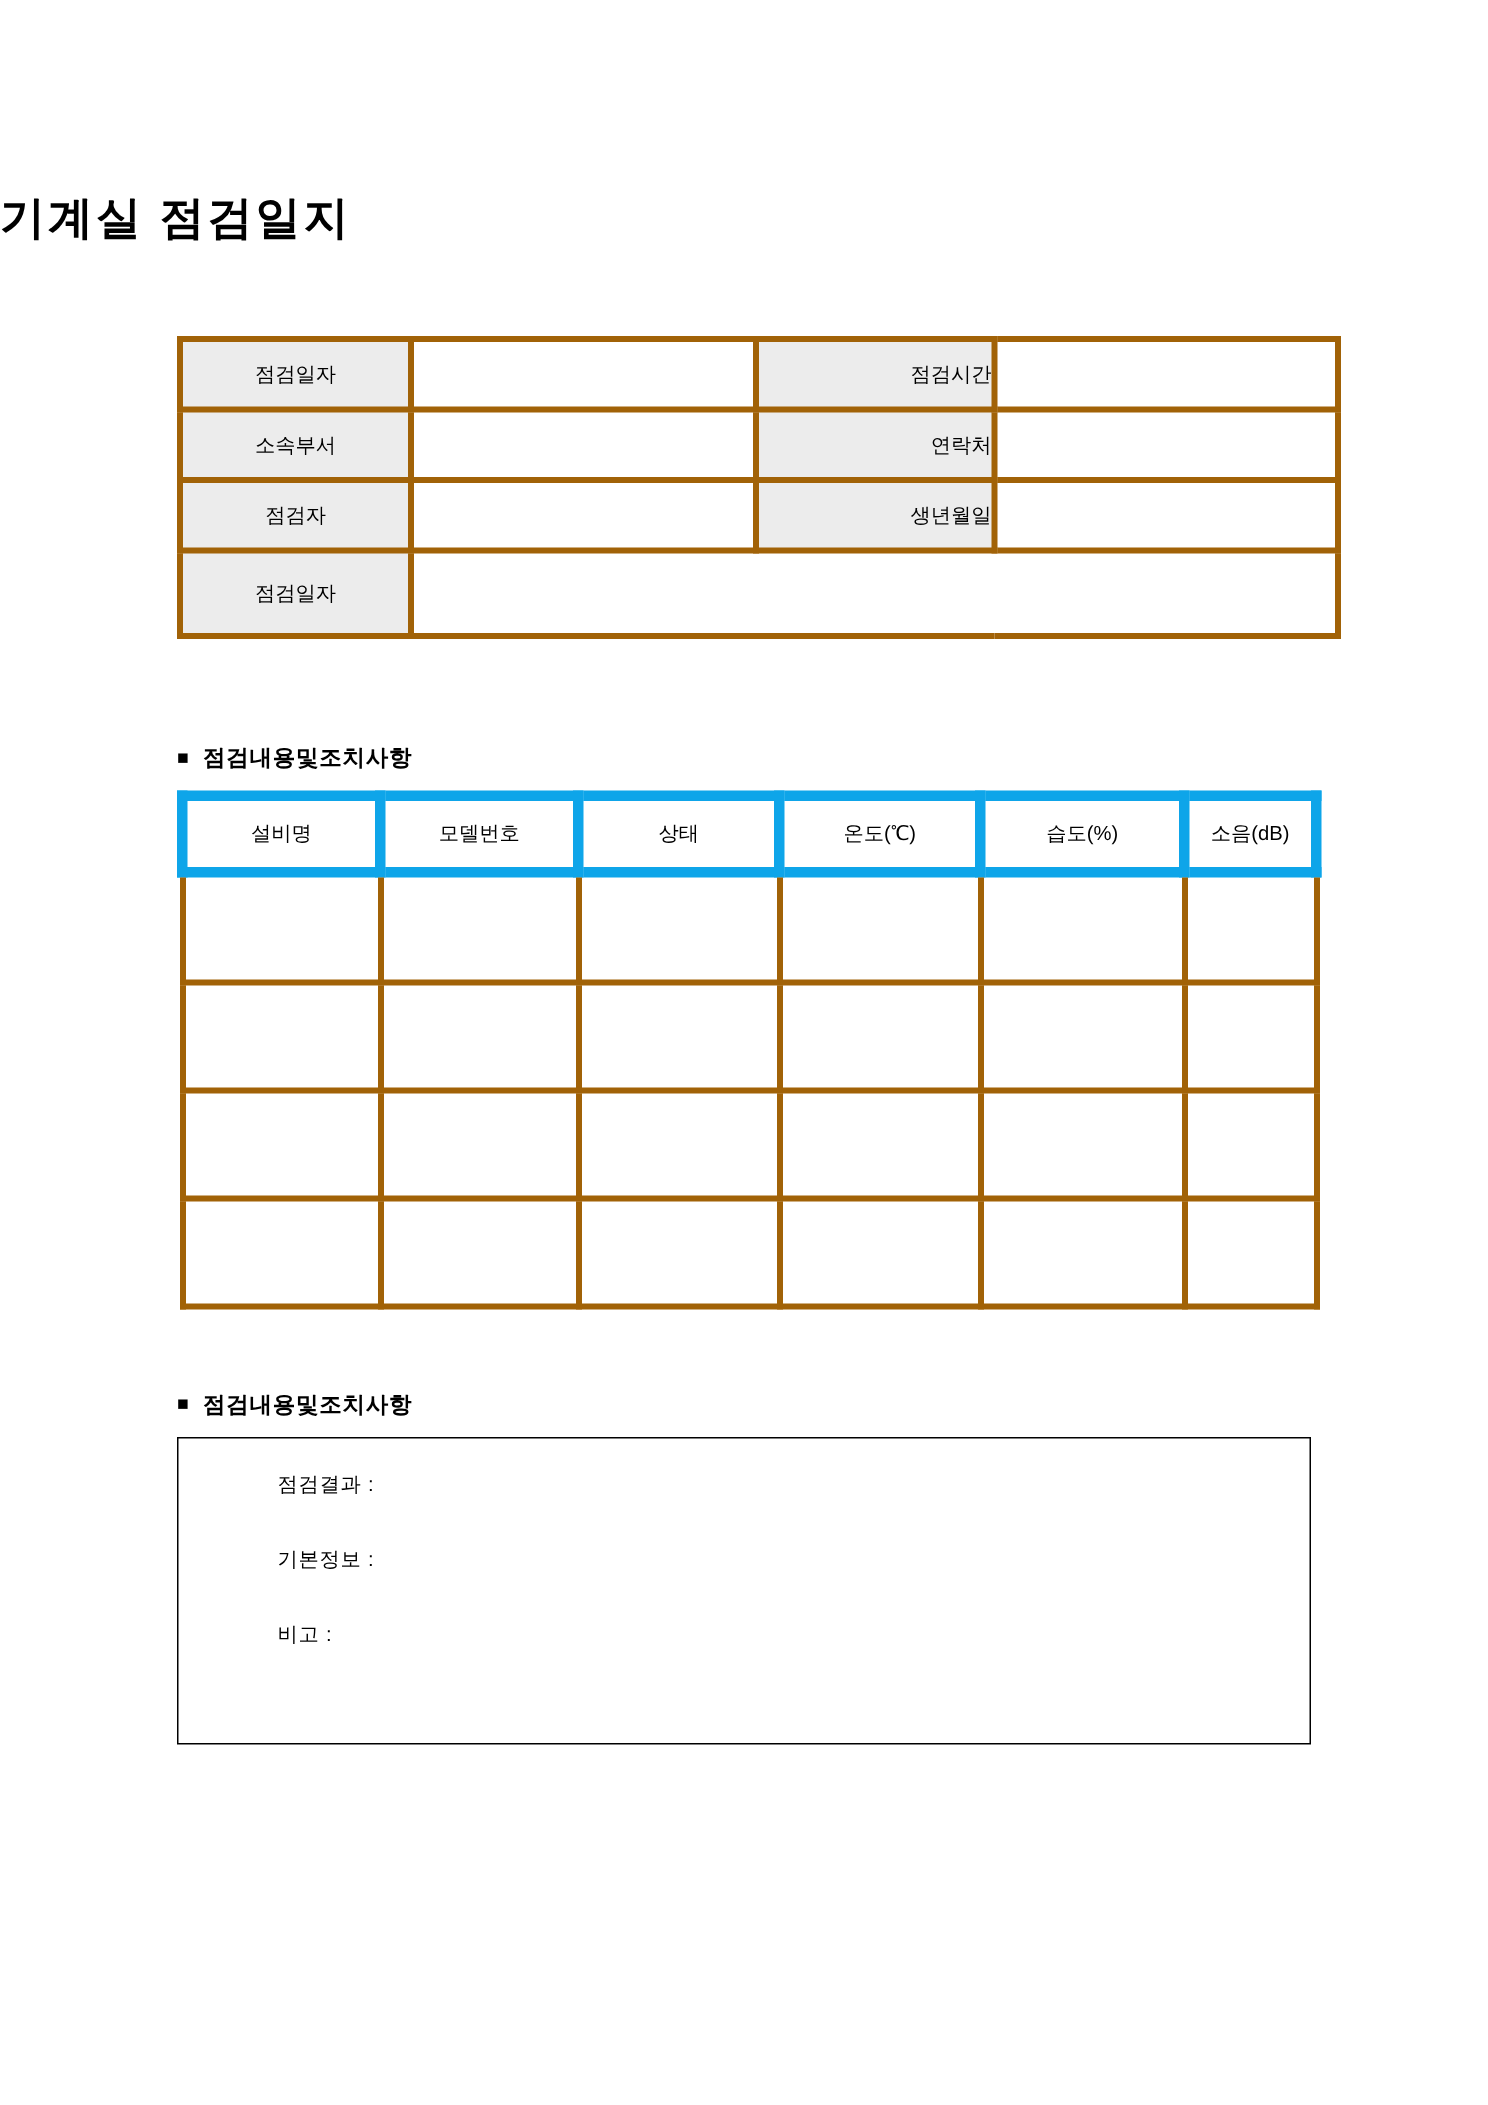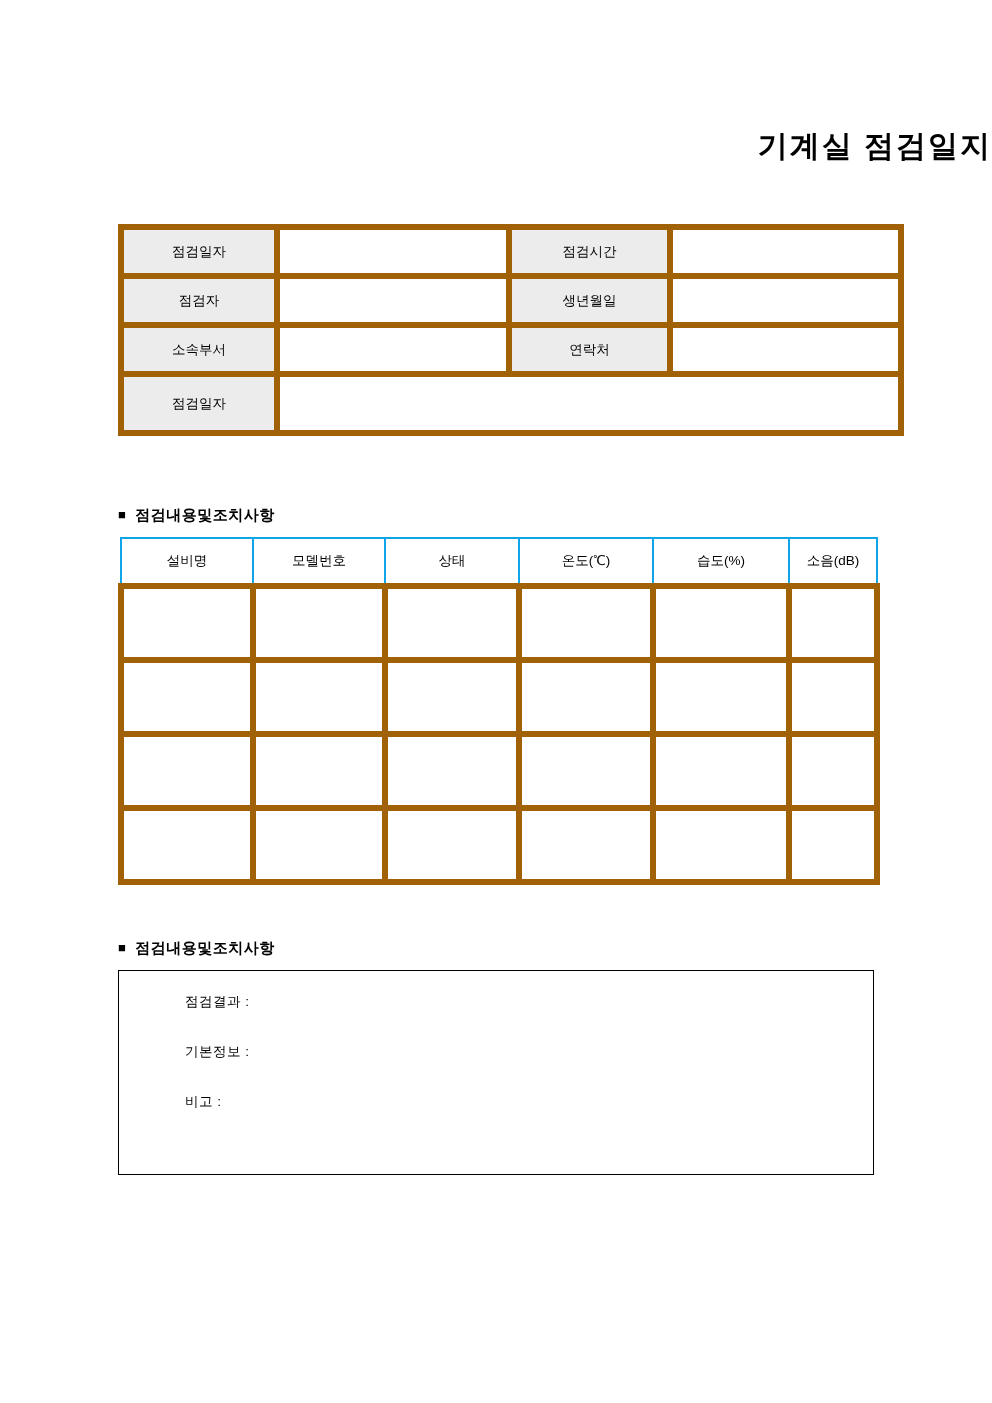--- a/index.html
+++ b/index.html
@@ -15,21 +15,21 @@
     position: relative;
   }
   .page {
     width: 992px;
     height: 1403px;
     box-sizing: border-box;
     padding: 0;
     position: relative;
   }
   .doc-title {
-    text-align: right;
+    text-align: left;
     font-size: 30px;
     font-weight: bold;
     letter-spacing: 2px;
     margin: 128px 0 0 0;
     line-height: 1.2;
   }
   .section {
     margin: 0 0 0 0;
   }
   .section-heading {
@@ -44,46 +44,46 @@
     margin-right: 9px;
     vertical-align: 1px;
   }
   table {
     border-collapse: collapse;
     margin-left: 118px;
     width: 756px;
     table-layout: fixed;
   }
   table td {
-    border: 6px solid #a16207;
+    border: 4px solid #a16207;
     font-size: 13.5px;
     padding: 0;
     vertical-align: middle;
   }
   
   .t-basic td {
     height: 43px;
   }
   .t-basic .lbl {
     background: #ececec;
     text-align: center;
     width: 150px;
   }
   .t-basic .val {
     background: #ffffff;
   }
   .t-basic .val-a { width: 226px; }
-  .t-basic .lbl-b { width: 155px; }
+  .t-basic .lbl-b { width: 155px; text-align: right; }
   .t-basic .val-b { width: 225px; }
   .t-basic .tall {
     height: 53px;
   }
   
   .t-equip th {
-    border: 2px solid #0ea5e9;
+    border: 7px solid #0ea5e9;
     background: #ffffff;
     font-size: 13.5px;
     font-weight: normal;
     height: 42px;
     text-align: center;
   }
   .t-equip td {
     height: 68px;
   }
   .t-equip col.c1 { width: 132px; }
@@ -124,29 +124,29 @@
 
     <table class="t-basic">
       <tbody>
         <tr>
           <td class="lbl">점검일자</td>
           <td class="val val-a"></td>
           <td class="lbl lbl-b">점검시간</td>
           <td class="val val-b"></td>
         </tr>
         <tr>
+          <td class="lbl">소속부서</td>
+          <td class="val val-a"></td>
+          <td class="lbl lbl-b">연락처</td>
+          <td class="val val-b"></td>
+        </tr>
+        <tr>
           <td class="lbl">점검자</td>
           <td class="val val-a"></td>
           <td class="lbl lbl-b">생년월일</td>
-          <td class="val val-b"></td>
-        </tr>
-        <tr>
-          <td class="lbl">소속부서</td>
-          <td class="val val-a"></td>
-          <td class="lbl lbl-b">연락처</td>
           <td class="val val-b"></td>
         </tr>
         <tr>
           <td class="lbl tall">점검일자</td>
           <td class="val tall" colspan="3"></td>
         </tr>
       </tbody>
     </table>
   </div>
 

